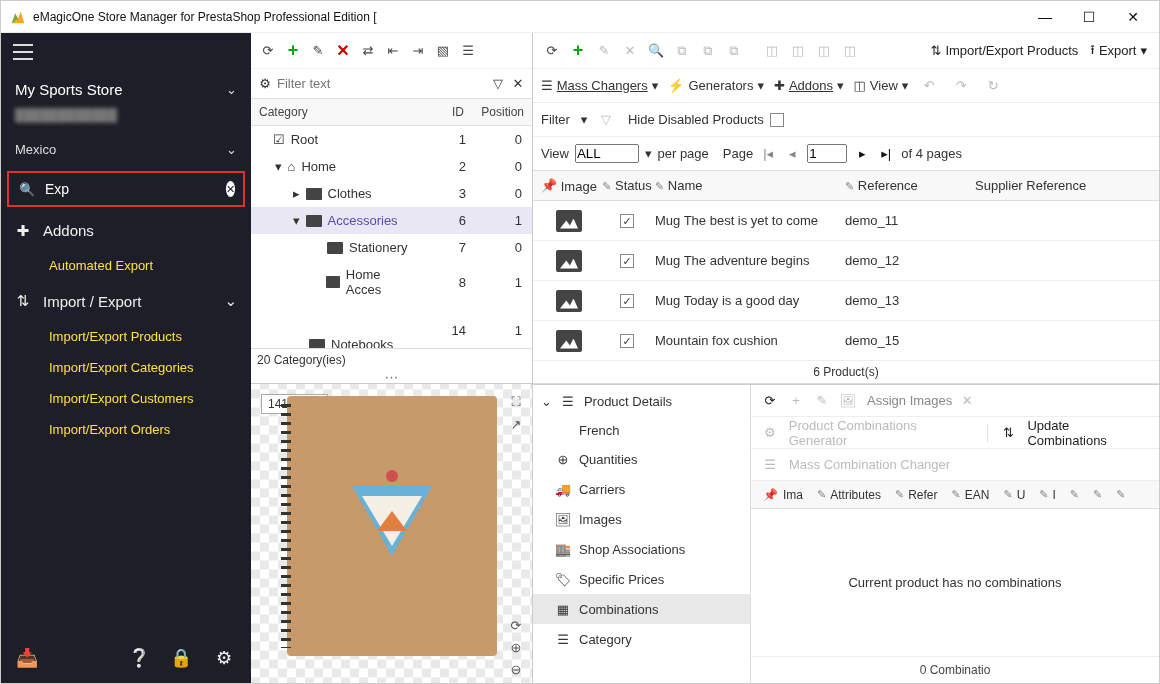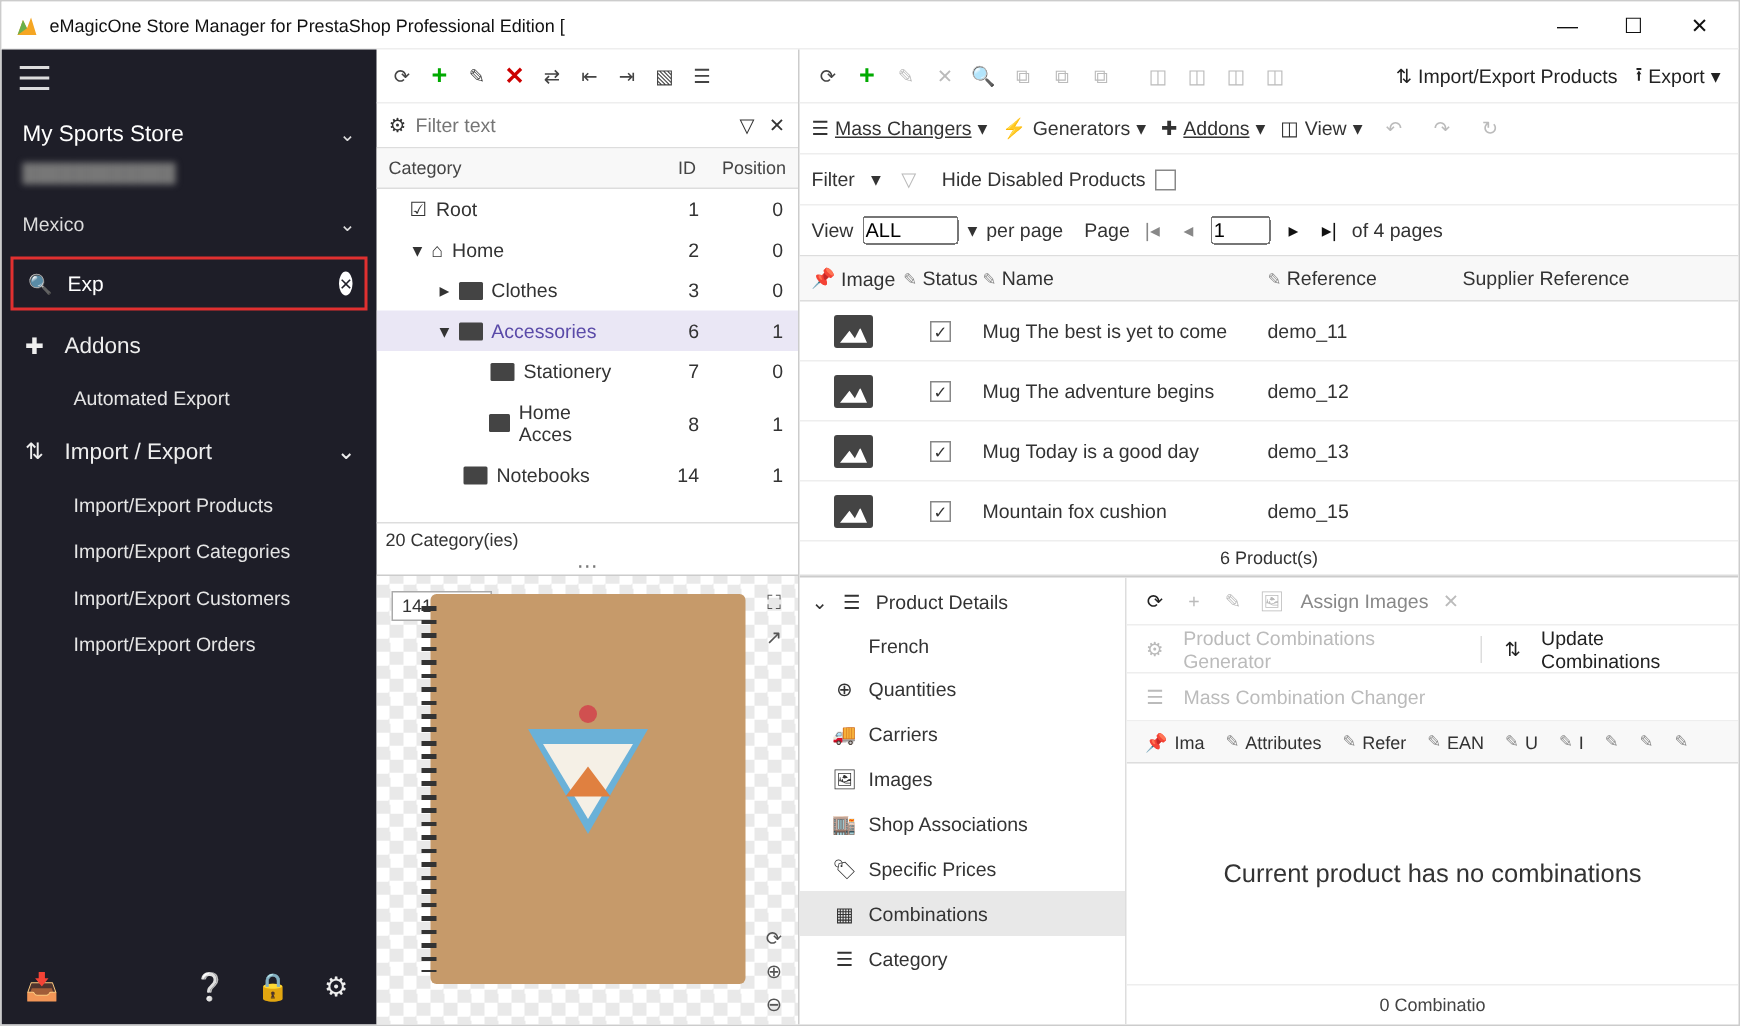--- a/index.html
+++ b/index.html
@@ -19,21 +19,21 @@
   .sb-ham { height: 38px; display: flex; align-items: center; padding: 0 12px; }
   .sb-row { padding: 10px 14px; display: flex; align-items: center; justify-content: space-between; }
   .sb-store { font-size: 15px; font-weight: 500; color: #fff; }
   .sb-sub { color: #777; font-size: 12px; padding: 0 14px 10px; filter: blur(2px); }
   .sb-search-wrap { margin: 4px 6px; padding: 8px 10px; display: flex; align-items: center; border: 2px solid #e03030; }
   .sb-search-wrap .icn { width: 16px; margin-right: 10px; color: #ddd; }
   .sb-search-wrap input { flex: 1; background: transparent; border: none; color: #fff; outline: none; font-size: 14px; }
   .sb-search-wrap .clear { width: 16px; height: 16px; border-radius: 50%; background: #fff; color: #1e1e28; font-size: 11px; display: flex; align-items: center; justify-content: center; }
   .sb-item { padding: 11px 14px; display: flex; align-items: center; gap: 12px; font-size: 15px; color: #eee; }
   .sb-item .arrow { margin-left: auto; }
-  .sb-subitem { padding: 8px 14px 8px 48px; font-size: 13px; color: #e5e5e5; }
+  .sb-subitem { padding: 8px 14px 8px 48px; font-size: 13px; color: #fde047; }
   .sb-spacer { flex: 1; }
   .sb-bottom { display: flex; padding: 10px 6px; }
   .sb-bottom .bicon { flex: 0 0 auto; width: 42px; height: 30px; display: flex; align-items: center; justify-content: center; color: #eee; font-size: 18px; }
   .sb-bottom .gap { flex: 1; }
   
   
   .catpane { width: 282px; display: flex; flex-direction: column; border-right: 1px solid #ccc; overflow:hidden; }
   .toolbar { display: flex; align-items: center; gap: 3px; padding: 4px 6px; border-bottom: 1px solid #eee; height: 36px; }
   .tbtn { width: 22px; height: 22px; display: flex; align-items: center; justify-content: center; border-radius: 3px; color: #444; }
   .tbtn.green { color: #0a0; font-weight: bold; font-size: 18px; }
@@ -97,21 +97,21 @@
   .detailnav .navitem { padding:7px 8px 7px 22px; display:flex; align-items:center; gap:8px; }
   .detailnav .navlang { padding:6px 8px 6px 46px; color:#333; }
   .detailnav .navitem.sel { background:#e8e8e8; }
   .detailright { flex:1; display:flex; flex-direction:column; overflow:hidden; }
   .dr-tools { display:flex; align-items:center; gap:4px; padding:4px 8px; height:32px; border-bottom:1px solid #eee; font-size:13px; color:#888; }
   .dr-tools .lbl2 { margin-left:4px; }
   .dr-tools .sep { width:1px; height:18px; background:#ddd; margin:0 6px; }
   .dr-tools .dark { color:#222; }
   .dr-head { display:flex; padding:4px 6px; background:#f8f8f8; border-bottom:1px solid #ddd; font-size:12px; color:#333; height:28px; align-items:center; gap:2px; overflow:hidden;}
   .dr-head span.col { display:inline-flex; align-items:center; gap:4px; padding:0 6px; white-space:nowrap;}
-  .dr-body { flex:1; display:flex; align-items:center; justify-content:center; color:#333; font-size:17px; }
+  .dr-body { flex:1; display:flex; align-items:center; justify-content:center; color:#333; font-size:13px; }
   .dr-foot { text-align:center; font-size:12px; color:#444; padding:6px 0; border-top:1px solid #eee; }
 
   .icn { display:inline-flex; width:16px; height:16px; align-items:center; justify-content:center; }
   .muted { color:#bbb; }
   .pen { font-size:11px; color:#888; }
 </style>
 </head>
 <body>
 
 <div class="titlebar">
@@ -243,21 +243,21 @@
         <div class="tree-row">
           <div class="lbl" style="padding-left: 54px;">
             <span style="width: 10px;"></span>
             <span class="foldericon"></span>
             <span class="name">Home Acces</span>
           </div>
           <div class="id">8</div>
           <div class="pos">1</div>
         </div>
         <div class="tree-row">
-          <div class="lbl" style="padding-left: 36px;">
+          <div class="lbl" style="padding-left: 36px; margin-top: 28px;">
             <span style="width: 10px;"></span>
             <span class="foldericon"></span>
             <span class="name">Notebooks</span>
           </div>
           <div class="id">14</div>
           <div class="pos">1</div>
         </div>
       </div>
     <div class="catfoot">20 Category(ies)</div>
     <div class="dots">⋯</div>

